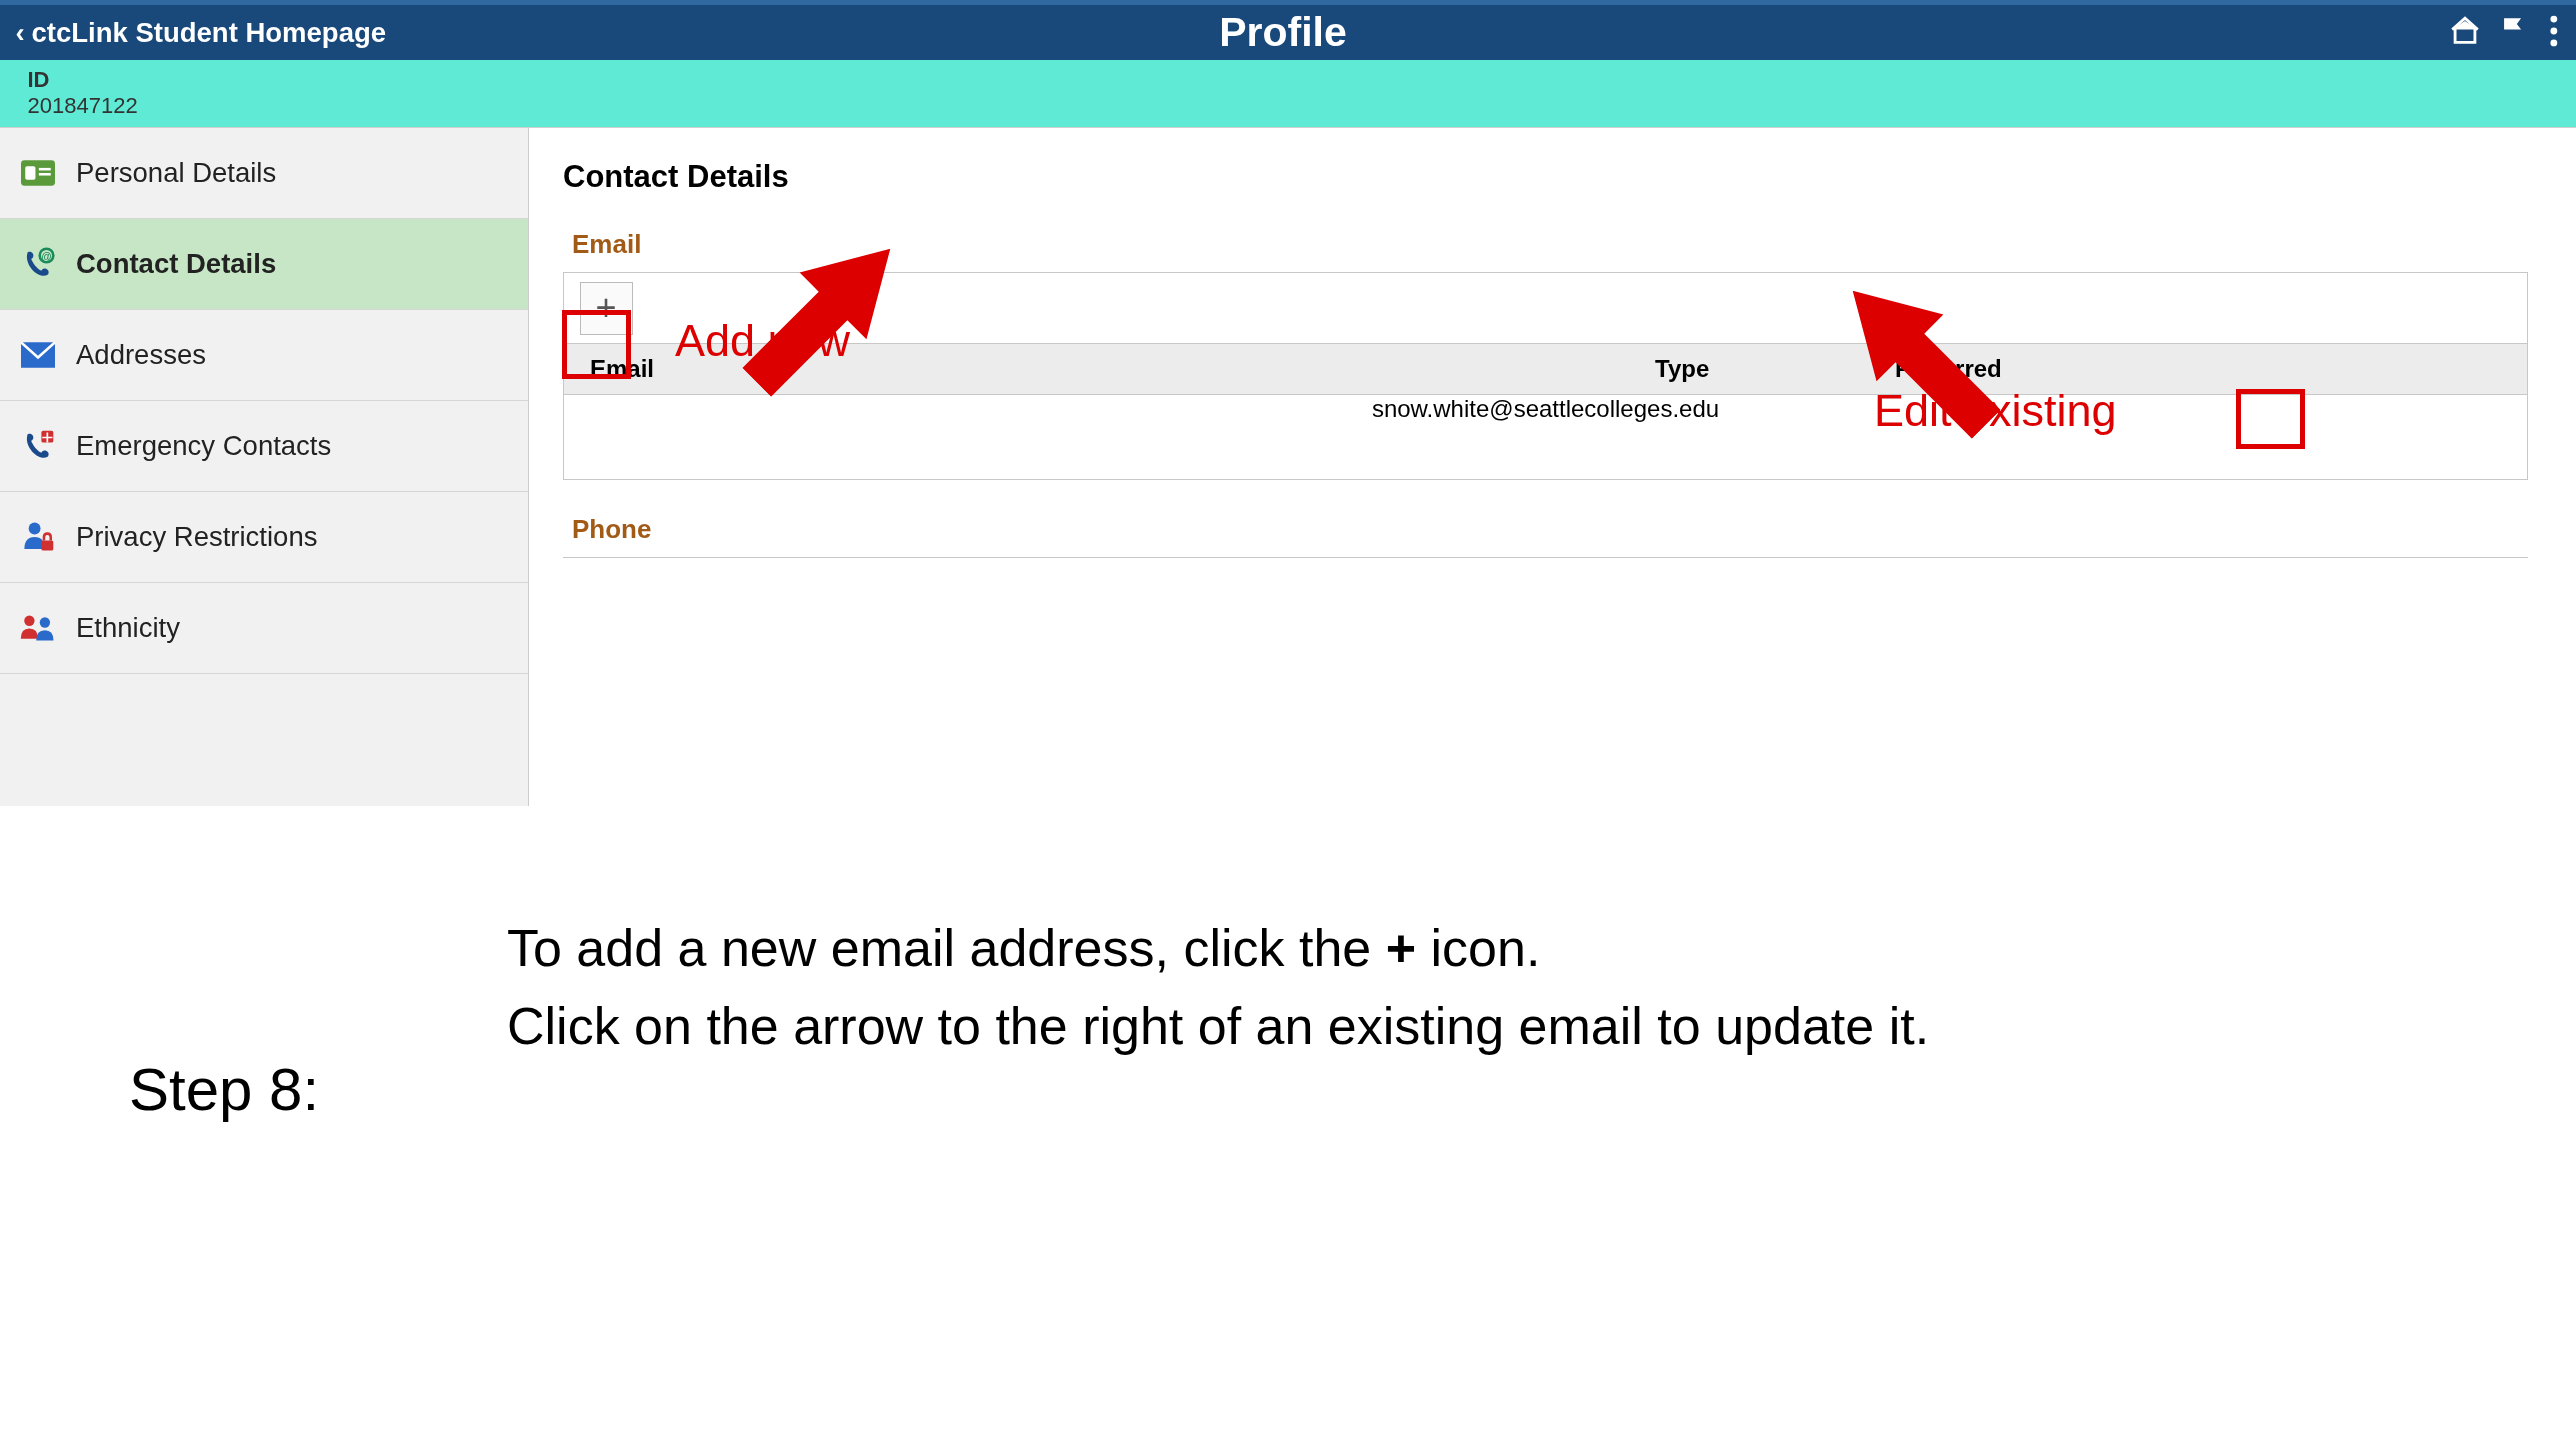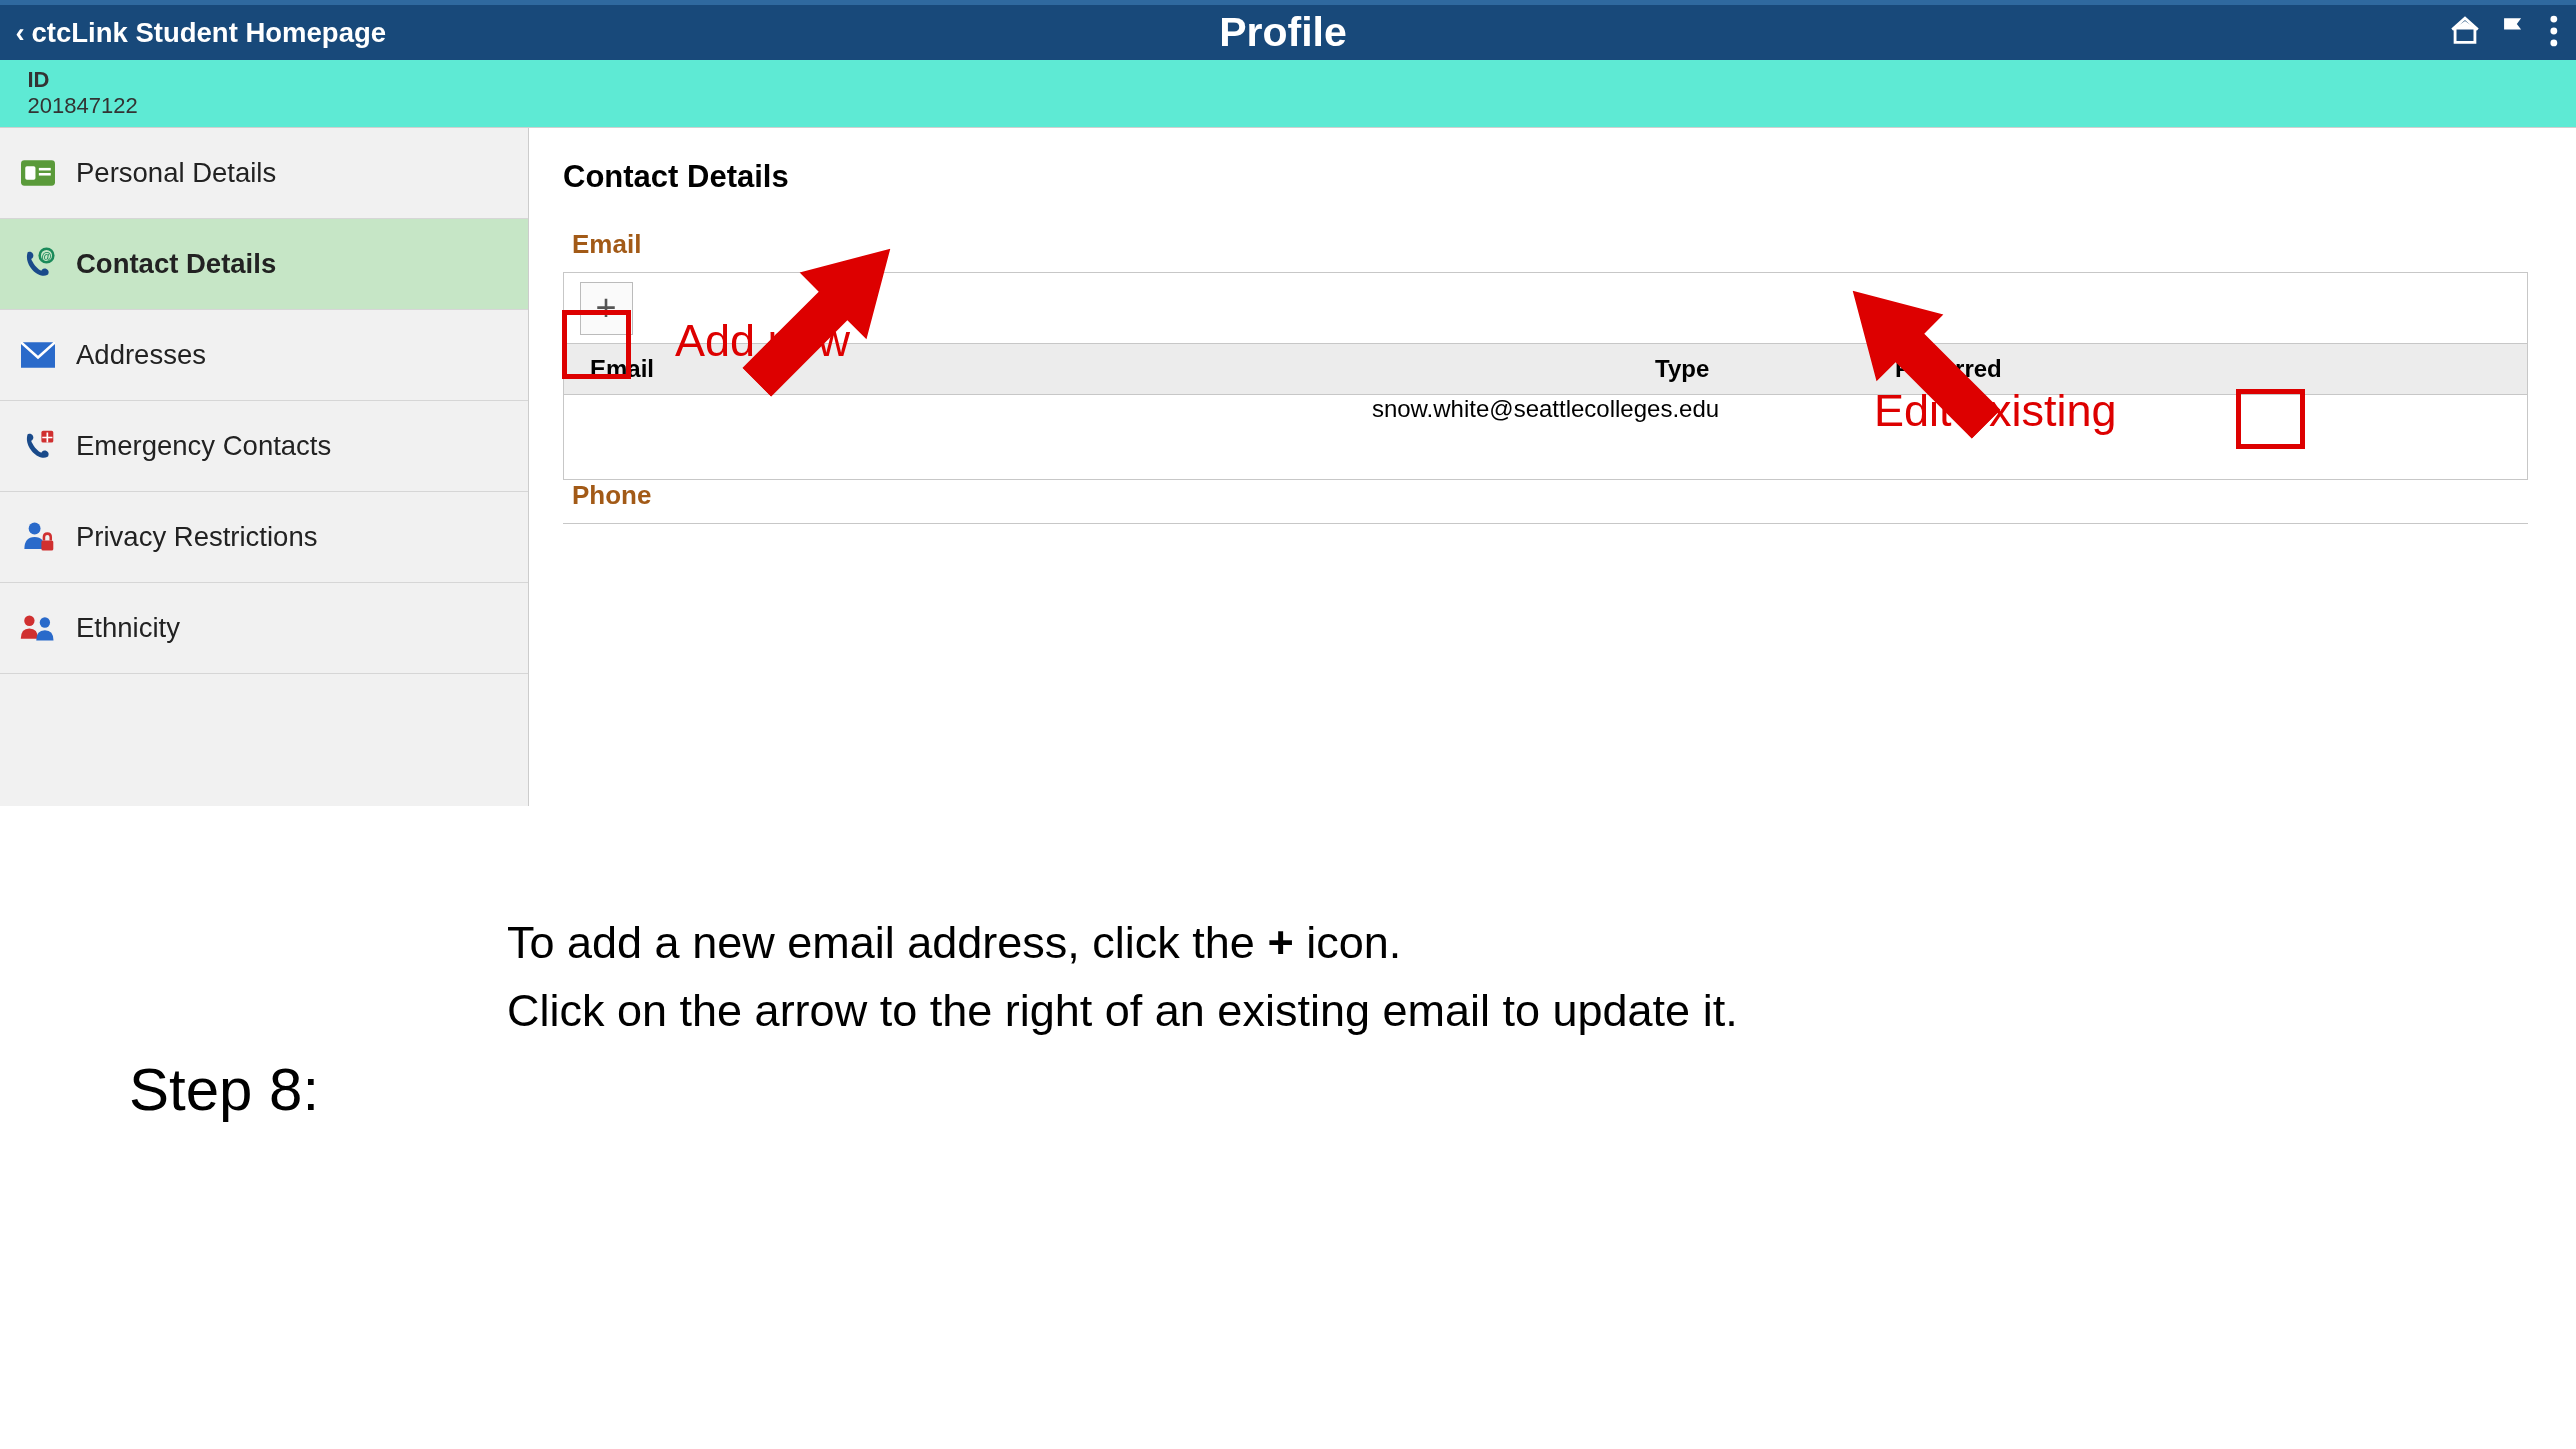--- a/index.html
+++ b/index.html
@@ -145,21 +145,21 @@
   }
   .anno-add  { position: absolute; left: 146px; top: 86px; color: #d00; font-size: 45px; }
   .anno-edit { position: absolute; left: 1345px; top: 156px; color: #d00; font-size: 45px; }
   .redbox1 { position: absolute; left: 33px;  top: 81px;  width: 69px;  height: 69px;  border: 5.2px solid #d00; }
   .redbox2 { position: absolute; left: 1707px; top: 160px; width: 69px;  height: 60px;  border: 5.2px solid #d00; }
 
   
   .instructions {
     margin-top: 103px;
     padding-left: 507px;
-    font-size: 45px;
+    font-size: 52px;
     color: #000;
     line-height: 1.5;
   }
   .step-label {
     position: absolute;
     left: 129px;
     font-size: 60px;
   }
   .instr-wrap { position: relative; }
   .bold { font-weight: bold; }
@@ -293,21 +293,21 @@
           <div class="col-type">Home</div>
           <div class="col-pref"></div>
           <div class="col-arrow">
             <span class="row-arrow">
               <span>›</span>
             </span>
           </div>
         </div>
       </div>
 
-      <div class="section-label" style="">Phone</div>
+      <div class="section-label" style="margin-top:34px;">Phone</div>
       <div style="border-top:0.9px solid #c7c7c7; margin-left:34px;"></div>
 
       <div class="redbox1"></div>
       <div class="redbox2"></div>
       <div class="anno-add">Add new</div>
       <div class="anno-edit">Edit existing</div>
       <svg class="anno-svg-arrow anno-arrow1" viewBox="0 0 100 140">
         <polygon points="50,140 15,80 35,80 35,0 65,0 65,80 85,80" fill="#d00"></polygon>
       </svg>
       <svg class="anno-svg-arrow anno-arrow2" viewBox="0 0 100 140" style="transform:rotate(135deg) scaleX(-1);">

